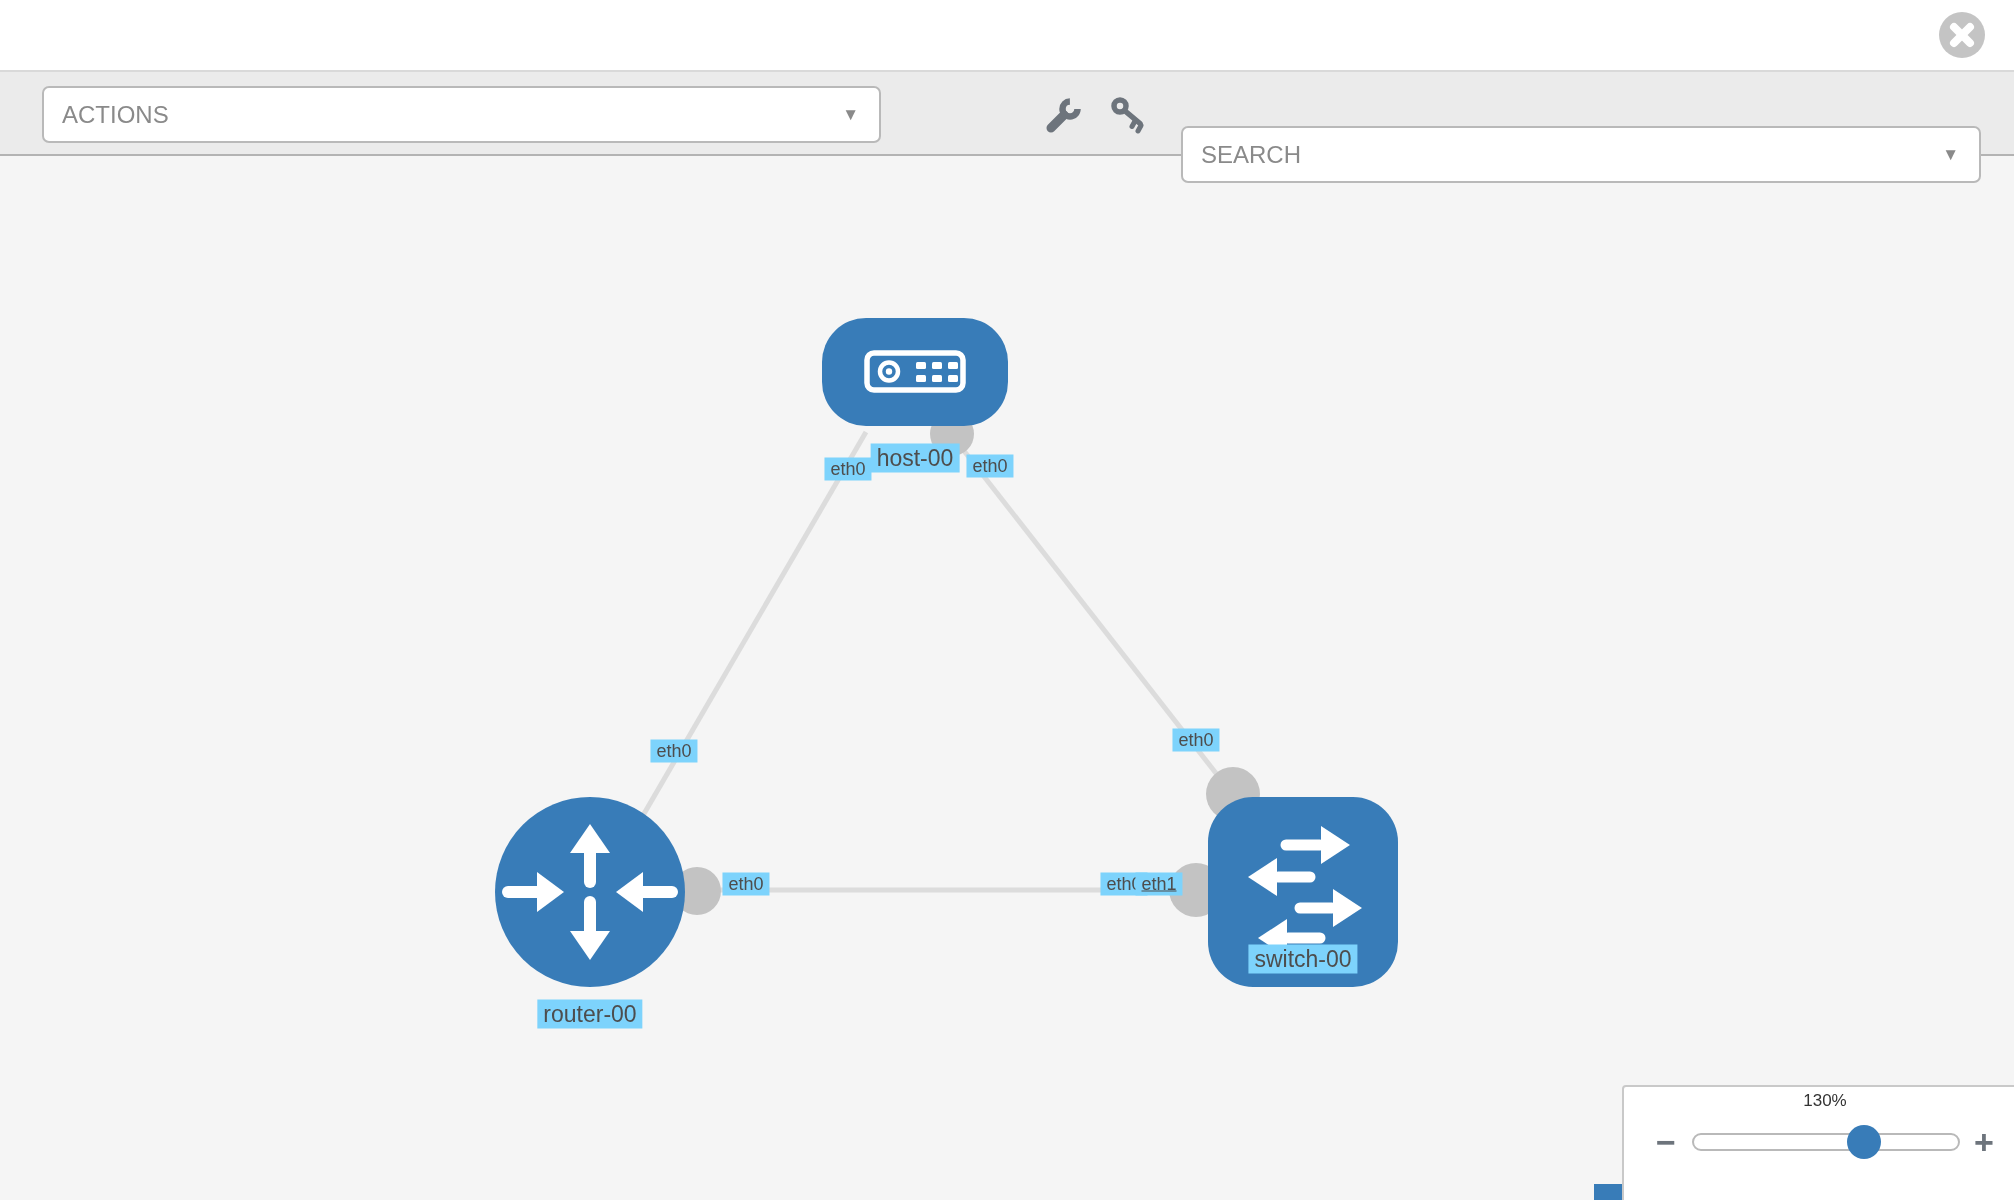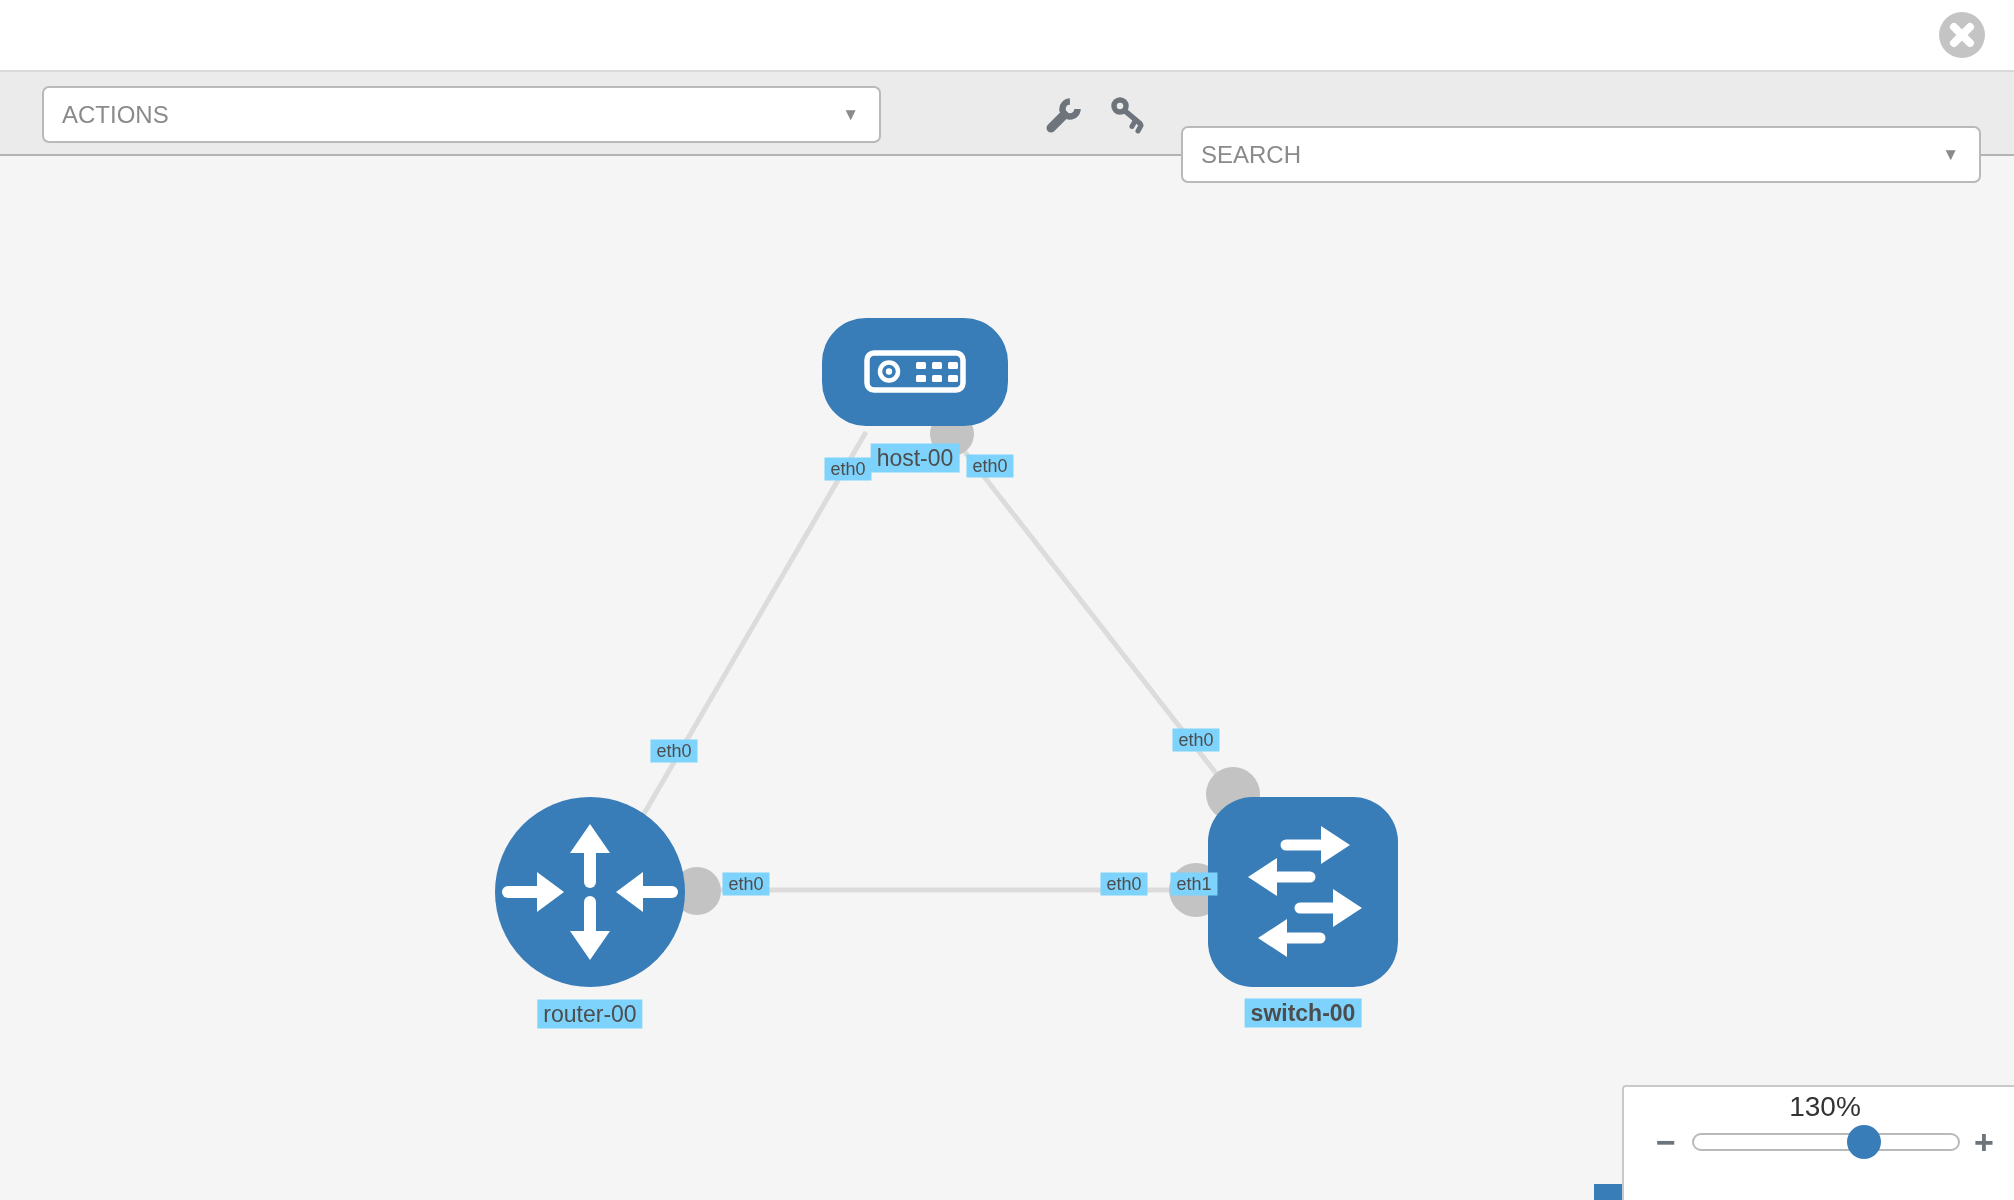--- a/index.html
+++ b/index.html
@@ -70,21 +70,21 @@
   .port-chip.under{z-index:2;}
   .port-chip.over{z-index:4;}
   
   .zoom-panel{
     position:absolute;left:1622px;top:1085px;width:400px;height:130px;
     background:#ffffff;border:2px solid var(--panel-border);border-radius:4px;
     box-sizing:border-box;z-index:5;
   }
   .zoom-level{
     position:absolute;left:201px;top:4px;transform:translateX(-50%);
-    font-size:28px;color:#333333;
+    font-size:17px;color:#333333;
   }
   .zoom-minus,.zoom-plus{
     position:absolute;top:38px;font-size:34px;font-weight:bold;
     color:var(--icon-gray);cursor:pointer;line-height:34px;
   }
   .zoom-minus{left:32px;}
   .zoom-plus{left:350px;}
   .zoom-track{
     position:absolute;left:68px;top:46px;width:268px;height:18px;
     background:#ffffff;border:2px solid var(--control-border);
@@ -156,29 +156,29 @@
       <line x1="1300" y1="908" x2="1332" y2="908"></line>
       <polygon points="1362,908 1333,889 1333,927" stroke="none"></polygon>
       <line x1="1320" y1="938" x2="1288" y2="938"></line>
       <polygon points="1258,938 1287,919 1287,957" stroke="none"></polygon>
     </g>
   </g>
 </svg>
 
 <div class="chip node-chip" style="left:915px;top:458px;">host-00</div>
 <div class="chip node-chip" style="left:590px;top:1014px;">router-00</div>
-<div class="chip node-chip" style="left:1303px;top:1013px;font-weight:bold;">switch-00</div>
+<div class="chip node-chip" style="left:1303px;top:959px;">switch-00</div>
 
 <div class="chip port-chip" style="left:848px;top:469px;">eth0</div>
 <div class="chip port-chip" style="left:990px;top:466px;">eth0</div>
 <div class="chip port-chip" style="left:674px;top:751px;">eth0</div>
 <div class="chip port-chip" style="left:1196px;top:740px;">eth0</div>
 <div class="chip port-chip" style="left:746px;top:884px;">eth0</div>
 <div class="chip port-chip under" style="left:1124px;top:884px;">eth0</div>
-<div class="chip port-chip over" style="left:1194px;top:884px;">eth1</div>
+<div class="chip port-chip over" style="left:1159px;top:884px;text-decoration:underline;">eth1</div>
 
 <div class="header">
   <div class="close-btn">
     <svg width="46" height="46" viewBox="0 0 46 46">
       <line x1="15" y1="15" x2="31" y2="31" stroke="#ffffff" stroke-width="8" stroke-linecap="round"></line>
       <line x1="31" y1="15" x2="15" y2="31" stroke="#ffffff" stroke-width="8" stroke-linecap="round"></line>
     </svg>
   </div>
 </div>
 

